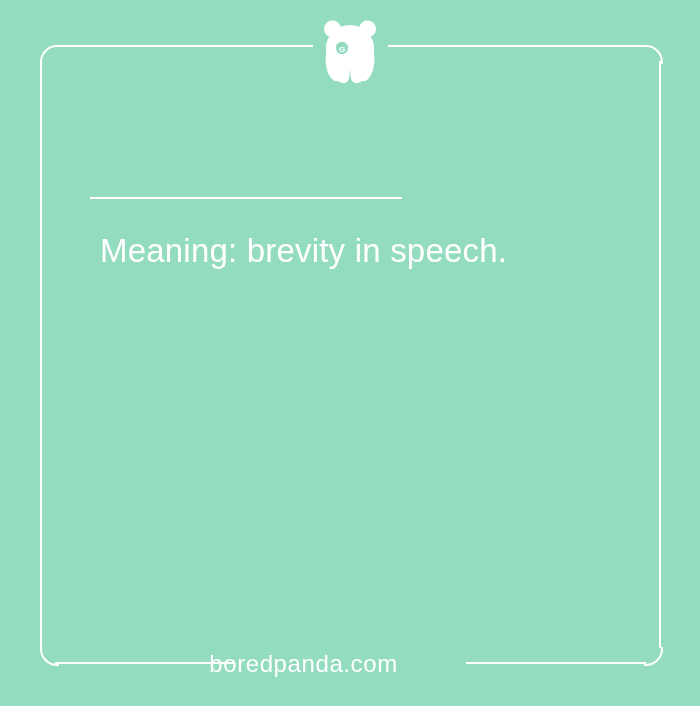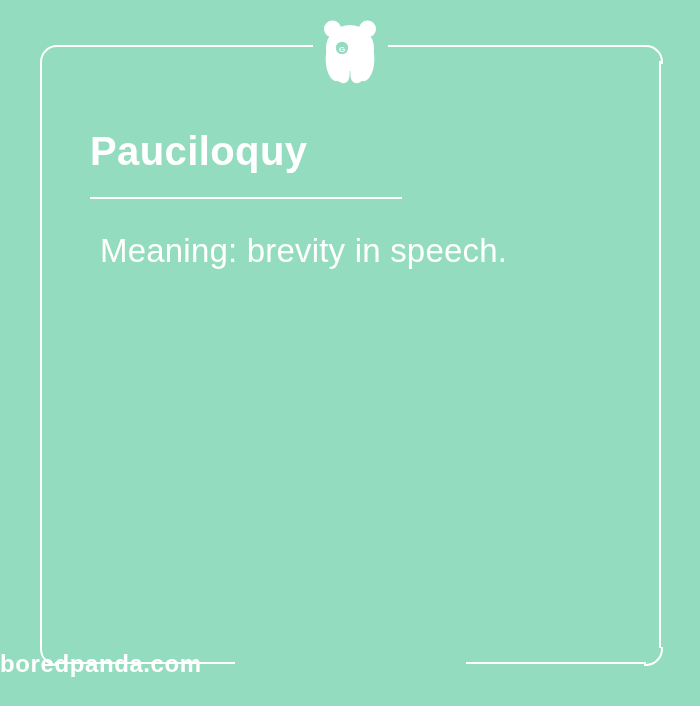--- a/index.html
+++ b/index.html
@@ -140,24 +140,24 @@
     letter-spacing: 0.2px;
     line-height: 42px;
     white-space: nowrap;
   }
 
   #site-url {
     position: absolute;
     left: 0;
     top: 648px;
     width: 607px;
-    text-align: left;
+    text-align: center;
     color: #ffffff;
     font-size: 24px;
-    font-weight: 700;
+    font-weight: 400;
     letter-spacing: 0.6px;
     line-height: 32px;
   }
 </style>
 </head>
 <body>
 
 <div id="card">
 
   <div class="frame-line frame-left"></div>
@@ -187,21 +187,20 @@
 
       <circle cx="20" cy="30" r="8.5" fill="#ffffff"></circle>
       <circle cx="20" cy="30" r="6.2" fill="#93dcbf"></circle>
 
       <text x="20" y="33.6" font-family="Liberation Sans, sans-serif" font-size="8" font-weight="bold" fill="#ffffff" text-anchor="middle">G</text>
 
       <circle cx="36.5" cy="30" r="3.2" fill="#ffffff"></circle>
     </svg>
   </div>
 
-  <div id="word-title">Pauciloquy</div>
 
   <div id="title-divider"></div>
 
   <div id="meaning-text">Meaning: brevity in speech.</div>
 
   <div id="site-url">boredpanda.com</div>
 
 </div>
 
 </body></html>

